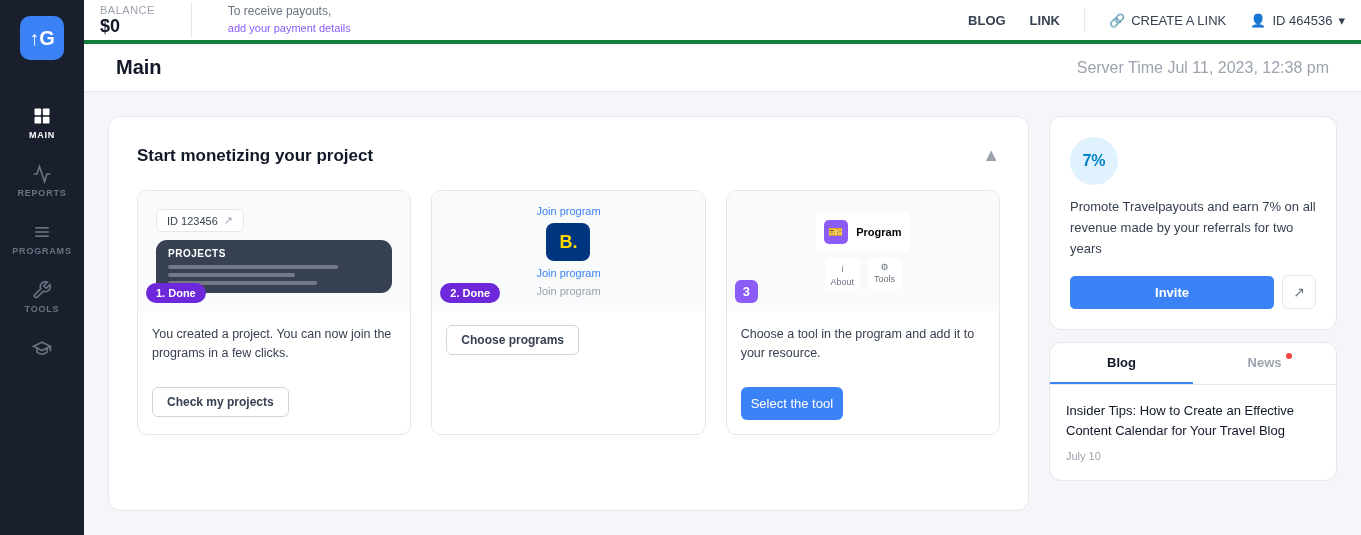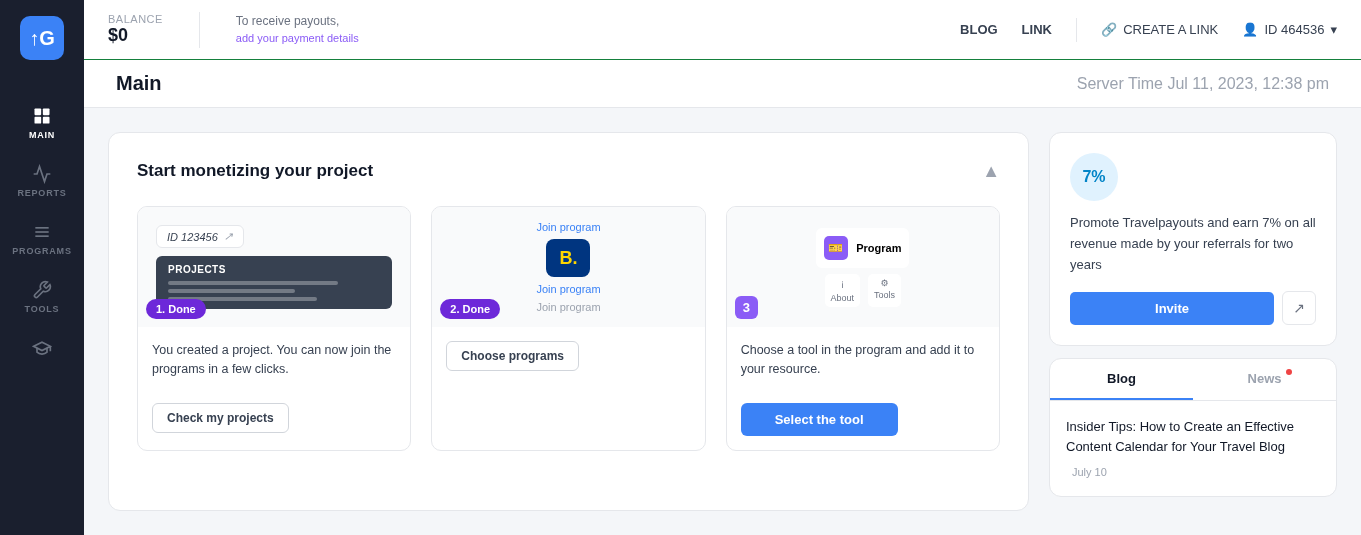--- a/index.html
+++ b/index.html
@@ -66,25 +66,25 @@
     .main-container {
       flex: 1;
       display: flex;
       flex-direction: column;
       overflow: hidden;
     }
 
     
     .topbar {
       background: #ffffff;
-      border-bottom: 1px solid #15803d;
-      display: flex;
-      align-items: center;
-      padding: 0 24px;
-      height: 60px;
+      border-bottom: 4px solid #15803d;
+      display: flex;
+      align-items: center;
+      padding: 0 16px;
+      height: 44px;
       flex-shrink: 0;
     }
     .balance-section {
       display: flex;
       align-items: center;
       gap: 20px;
     }
     .balance-label {
       font-size: 11px;
       color: #9ca3af;
@@ -180,20 +180,21 @@
     
     .main-card {
       flex: 1;
       background: #ffffff;
       border-radius: 12px;
       border: 1px solid #e5e7eb;
       padding: 28px;
     }
     .card-header {
       display: flex;
+      align-items: center;
       justify-content: space-between;
       margin-bottom: 24px;
     }
     .card-title {
       font-size: 17px;
       font-weight: 600;
       color: #111827;
     }
     .chevron-up {
       color: #9ca3af;
@@ -249,26 +250,26 @@
       border: 1.5px solid #d1d5db;
       border-radius: 6px;
       font-size: 12px;
       font-weight: 600;
       color: #374151;
       cursor: pointer;
       background: white;
     }
     .step-btn-primary {
       display: inline-block;
-      padding: 9px 34px;
+      padding: 9px 10px;
       background: #3b82f6;
       border: none;
       border-radius: 6px;
       font-size: 13px;
-      font-weight: 700;
+      font-weight: 400;
       color: white;
       cursor: pointer;
     }
 
     
     .right-panel {
       width: 288px;
       flex-shrink: 0;
       display: flex;
       flex-direction: column;
@@ -368,44 +369,42 @@
     .blog-article-title {
       font-size: 13px;
       color: #111827;
       font-weight: 500;
       line-height: 1.5;
       margin-bottom: 6px;
     }
     .blog-date {
       font-size: 11px;
       color: #9ca3af;
-      margin-left: 6px;
     }
 
     
     .preview-1 {
       background: #f9fafb;
       padding: 10px;
     }
     .id-chip {
       background: white;
       border: 1px solid #e5e7eb;
       border-radius: 6px;
       padding: 4px 10px;
       font-size: 11px;
       color: #374151;
       display: inline-flex;
       align-items: center;
       gap: 6px;
       margin-bottom: 8px;
-      font-style: italic;
     }
     .project-box {
       background: #374151;
-      border-radius: 6px;
+      border-radius: 11px;
       padding: 8px 12px;
       color: white;
       font-size: 10px;
       font-weight: 600;
       letter-spacing: 0.5px;
     }
     .proj-lines {
       display: flex;
       flex-direction: column;
       gap: 4px;

